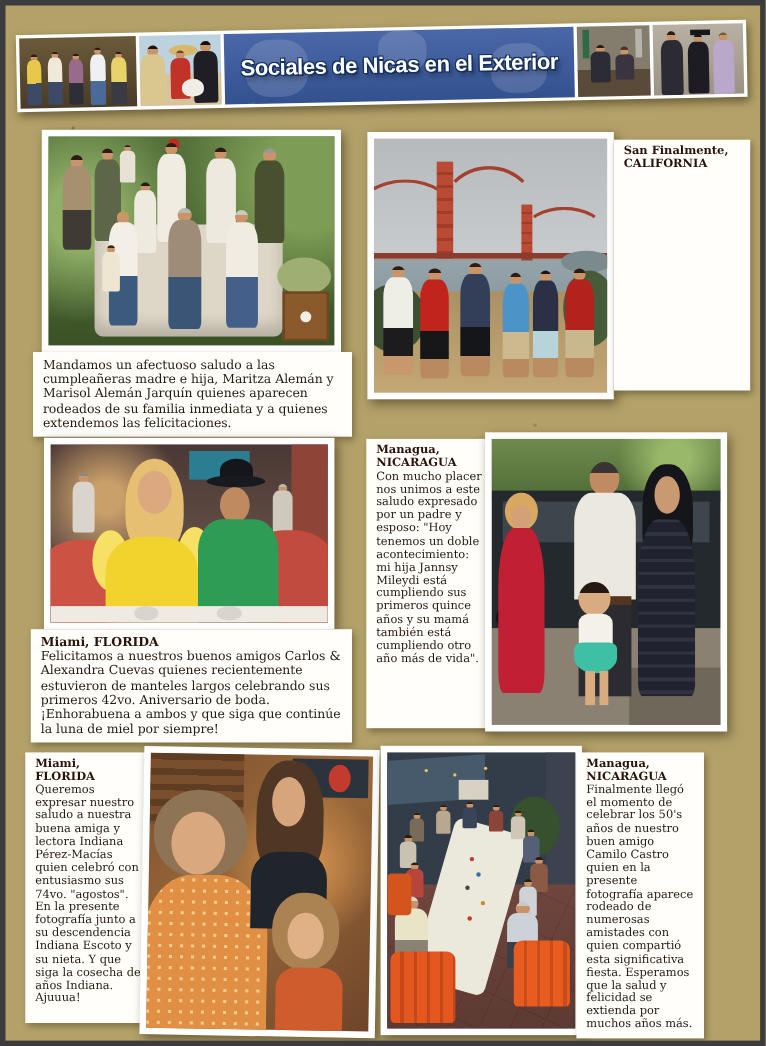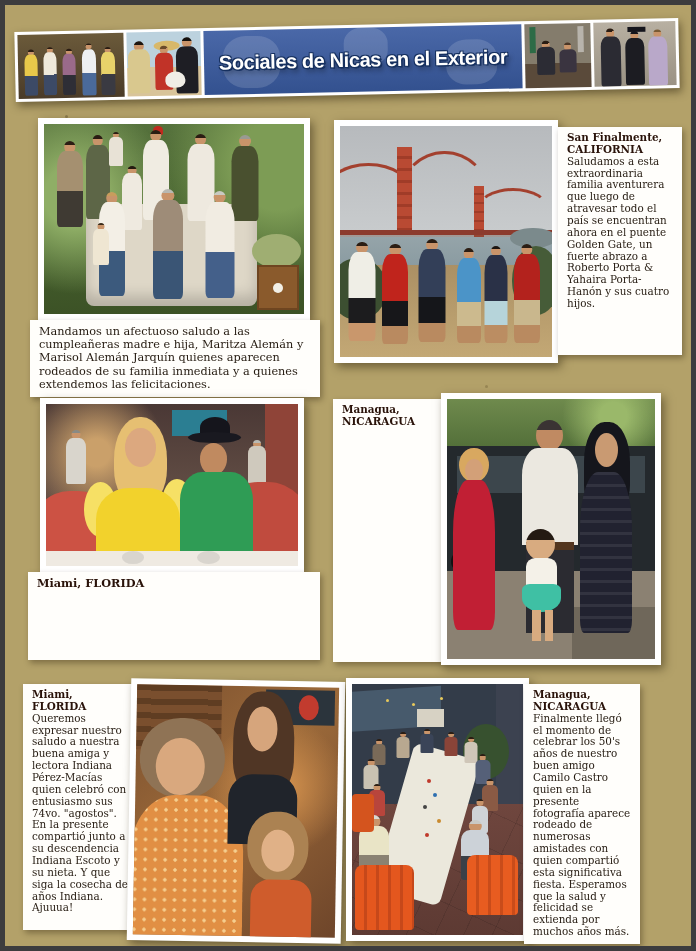--- a/index.html
+++ b/index.html
@@ -110,21 +110,20 @@
       <i class="p" style="left:4%;top:50%;--w:27px;--h:100px;--shirt:#efeee6;--pants:#1c1c1e;--legs:#c9976c"></i>
       <i class="p" style="left:20%;top:51%;--w:26px;--h:100px;--shirt:#c0241c;--pants:#17171a;--legs:#b98a60"></i>
       <i class="p" style="left:37%;top:49%;--w:27px;--h:103px;--shirt:#333f58;--pants:#15161a;--legs:#b98a60"></i>
       <i class="p" style="left:55%;top:53%;--w:24px;--h:95px;--shirt:#4b94c8;--pants:#ccba8e;--legs:#b98a60"></i>
       <i class="p" style="left:68%;top:52%;--w:23px;--h:97px;--shirt:#2a3147;--pants:#b6d4da;--legs:#bb8d62;--hair:#1d1510"></i>
       <i class="p" style="left:82%;top:51%;--w:26px;--h:99px;--shirt:#b3221d;--pants:#c9b78d;--legs:#b98a60"></i>
     </div>
   </div>
   <div class="card n" style="left:553px;top:122px;width:124px;min-height:228px">
     <h3>San Finalmente, CALIFORNIA</h3>
-    <p>Saludamos a esta extraordinaria familia aventurera que luego de atravesar todo el país se encuentran ahora en el puente Golden Gate, un fuerte abrazo a Roberto Porta &amp; Yahaira Porta-Hanón y sus cuatro hijos.</p>
   </div>
 
   <div class="photo" style="left:35px;top:393px;width:264px;height:174px">
     <div class="scene" style="background:radial-gradient(circle at 20% 30%,#caa06a 0 6%,transparent 30%),linear-gradient(180deg,#4a3835 0%,#5e4a42 45%,#6b4f45 100%)">
       <i class="r" style="left:50%;top:4%;width:22%;height:16%;background:#2b7e92"></i>
       <i class="r" style="right:0;top:0;width:13%;height:70%;background:#8f4438"></i>
       <i class="p" style="left:8%;top:16%;--w:20px;--h:54px;--shirt:#d9d5cc;--hair:#8a8a84"></i>
       <i class="p" style="left:80%;top:22%;--w:18px;--h:44px;--shirt:#cfc9bd;--hair:#b9b9b2"></i>
       <i class="b" style="left:-6%;bottom:-8%;width:34%;height:54%;background:#cc5244;border-radius:45%"></i>
       <i class="b" style="right:-5%;bottom:-10%;width:38%;height:62%;background:#c04b3e;border-radius:45%"></i>
@@ -141,24 +140,26 @@
         <i class="b" style="left:61%;top:24%;width:11%;height:20%;background:#c08a60"></i>
         <i class="r" style="left:53%;top:42%;width:29%;height:58%;background:#2f9c55;border-radius:30% 30% 0 0"></i>
       </span>
       <i class="r" style="left:0;bottom:0;width:100%;height:9%;background:#efeae2"></i>
       <i class="b" style="left:30%;bottom:1%;width:9%;height:8%;background:#d9d5ce"></i>
       <i class="b" style="left:60%;bottom:1%;width:9%;height:8%;background:#d9d5ce"></i>
     </div>
   </div>
   <div class="card" style="left:23px;top:567px;width:292px;min-height:88px">
     <h3>Miami, FLORIDA</h3>
+    <p>Felicitamos a nuestros buenos amigos Carlos &amp; Alexandra Cuevas quienes recientemente estuvieron de manteles largos celebrando sus primeros 42vo. Aniversario de boda. ¡Enhorabuena a ambos y que siga que continúe la luna de miel por siempre!</p>
   </div>
 
   <div class="card n" style="left:328px;top:394px;width:114px;min-height:263px">
     <h3>Managua, NICARAGUA</h3>
+    <p>Con mucho placer nos unimos a este saludo expresado por un padre y esposo: "Hoy tenemos un doble acontecimiento: mi hija Jannsy Mileydi está cumpliendo sus primeros quince años y su mamá también está cumpliendo otro año más de vida".</p>
   </div>
   <div class="photo" style="left:436px;top:388px;width:220px;height:272px">
     <div class="scene" style="background:#8b8172">
       <i class="r" style="left:0;top:0;width:100%;height:22%;background:radial-gradient(circle at 80% 30%,#9ab86a 0 8%,transparent 30%),linear-gradient(180deg,#6f8a4d,#4e6b36)"></i>
       <i class="r" style="left:0;top:18%;width:100%;height:48%;background:#24292d"></i>
       <i class="r" style="left:5%;top:22%;width:90%;height:14%;background:#3c464c"></i>
       <i class="b" style="left:2%;top:58%;width:12%;height:9%;background:#111"></i>
       <i class="r" style="right:0;bottom:0;width:40%;height:20%;background:#6f675a"></i>
       <span>
         <i class="b" style="left:6%;top:19%;width:14%;height:13%;background:#d8a860"></i>
@@ -181,21 +182,21 @@
         <i class="r" style="left:38%;top:61%;width:15%;height:11%;background:#f4f1e8;border-radius:30% 30% 0 0"></i>
         <i class="r" style="left:36%;top:71%;width:19%;height:11%;background:#3fc0a4;border-radius:20% 20% 50% 50%"></i>
         <i class="r" style="left:41%;top:81%;width:4%;height:12%;background:#d8ab80"></i>
         <i class="r" style="left:47%;top:81%;width:4%;height:12%;background:#d8ab80"></i>
       </span>
     </div>
   </div>
 
   <div class="card n" style="left:18px;top:679px;width:114px;min-height:246px">
     <h3>Miami, FLORIDA</h3>
-    <p>Queremos expresar nuestro saludo a nuestra buena amiga y lectora Indiana Pérez-Macías quien celebró con entusiasmo sus 74vo. "agostos". En la presente compartió junto a su descendencia Indiana Escoto y su nieta. Y que siga la cosecha de años Indiana. Ajuuua!</p>
+    <p>Queremos expresar nuestro saludo a nuestra buena amiga y lectora Indiana Pérez-Macías quien celebró con entusiasmo sus 74vo. "agostos". En la presente fotografía junto a su descendencia Indiana Escoto y su nieta. Y que siga la cosecha de años Indiana. Ajuuua!</p>
   </div>
   <div class="photo" style="left:124px;top:675px;width:214px;height:262px;transform:rotate(1deg)">
     <div class="scene" style="background:radial-gradient(circle at 70% 40%,#c98a4a 0 8%,transparent 34%),linear-gradient(135deg,#7a4f2e 0%,#9c6a3a 45%,#6e452a 100%)">
       <i class="r" style="left:0;top:0;width:42%;height:26%;background:repeating-linear-gradient(180deg,#5f3d22 0 6px,#7a4f2e 6px 14px)"></i>
       <i class="r" style="right:2%;top:1%;width:34%;height:14%;background:#2b343c"></i>
       <i class="b" style="right:10%;top:3%;width:10%;height:10%;background:#c23b2e"></i>
       <span>
         <i class="b" style="left:2%;top:13%;width:42%;height:32%;background:#8f7355;border-radius:48%"></i>
         <i class="b" style="left:10%;top:21%;width:24%;height:23%;background:#d9a87e"></i>
         <i class="r" style="left:-2%;top:44%;width:56%;height:58%;background:radial-gradient(#f6cf8f 1.5px,transparent 1.8px) 0 0/10px 10px,#e18f44;border-radius:40% 40% 0 0"></i>

